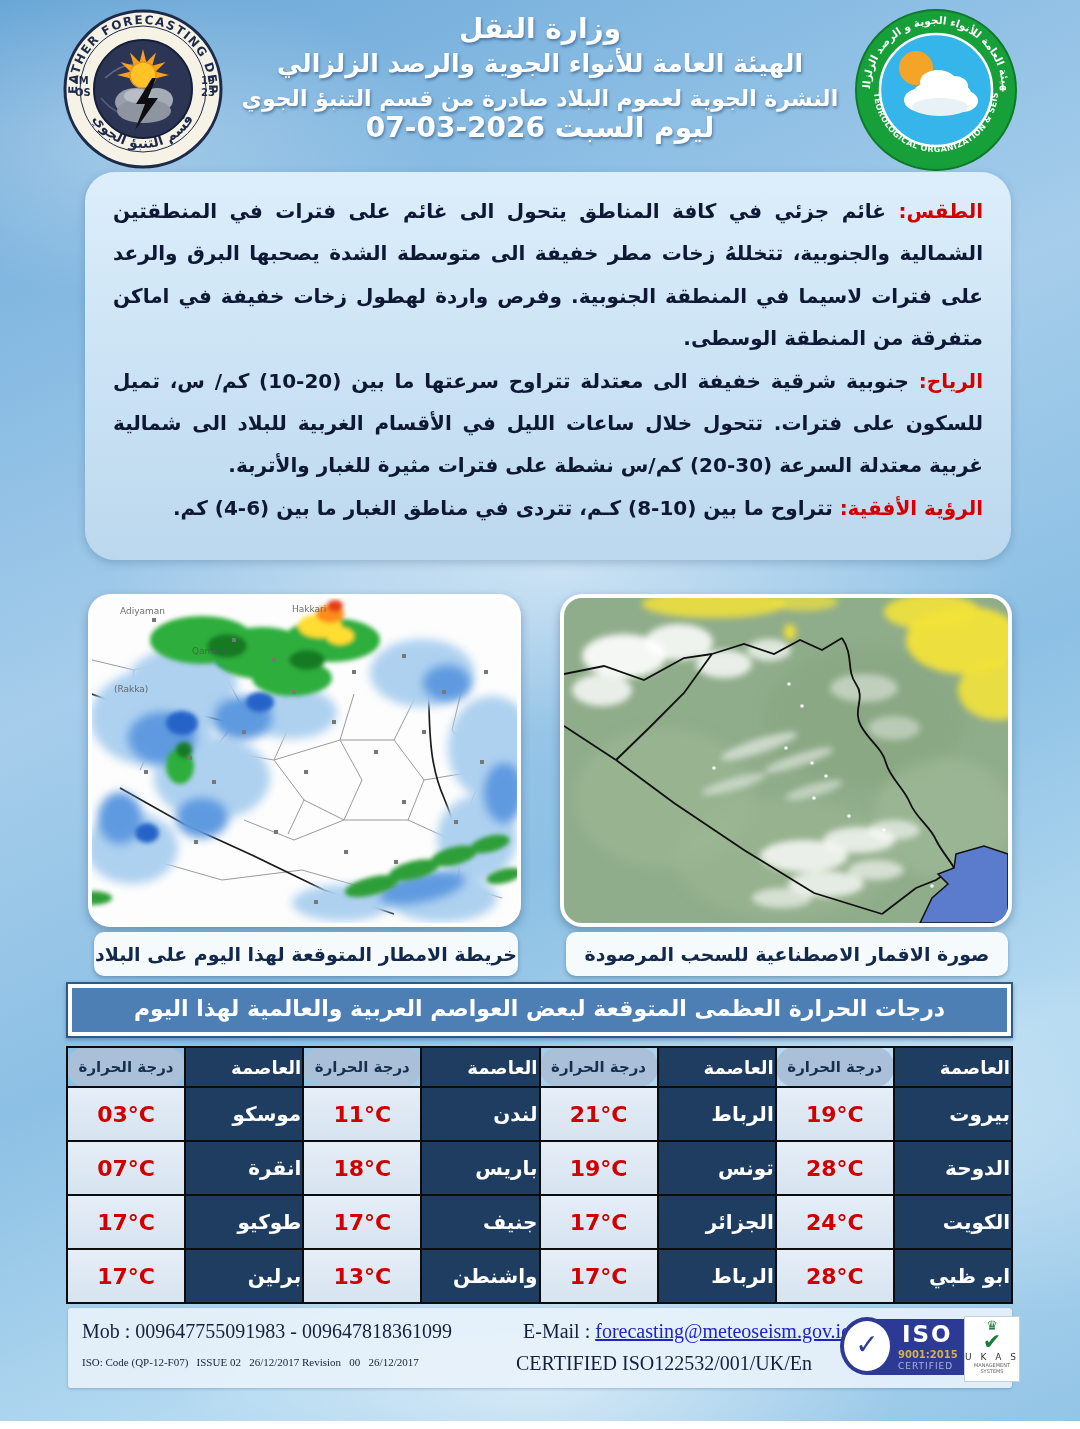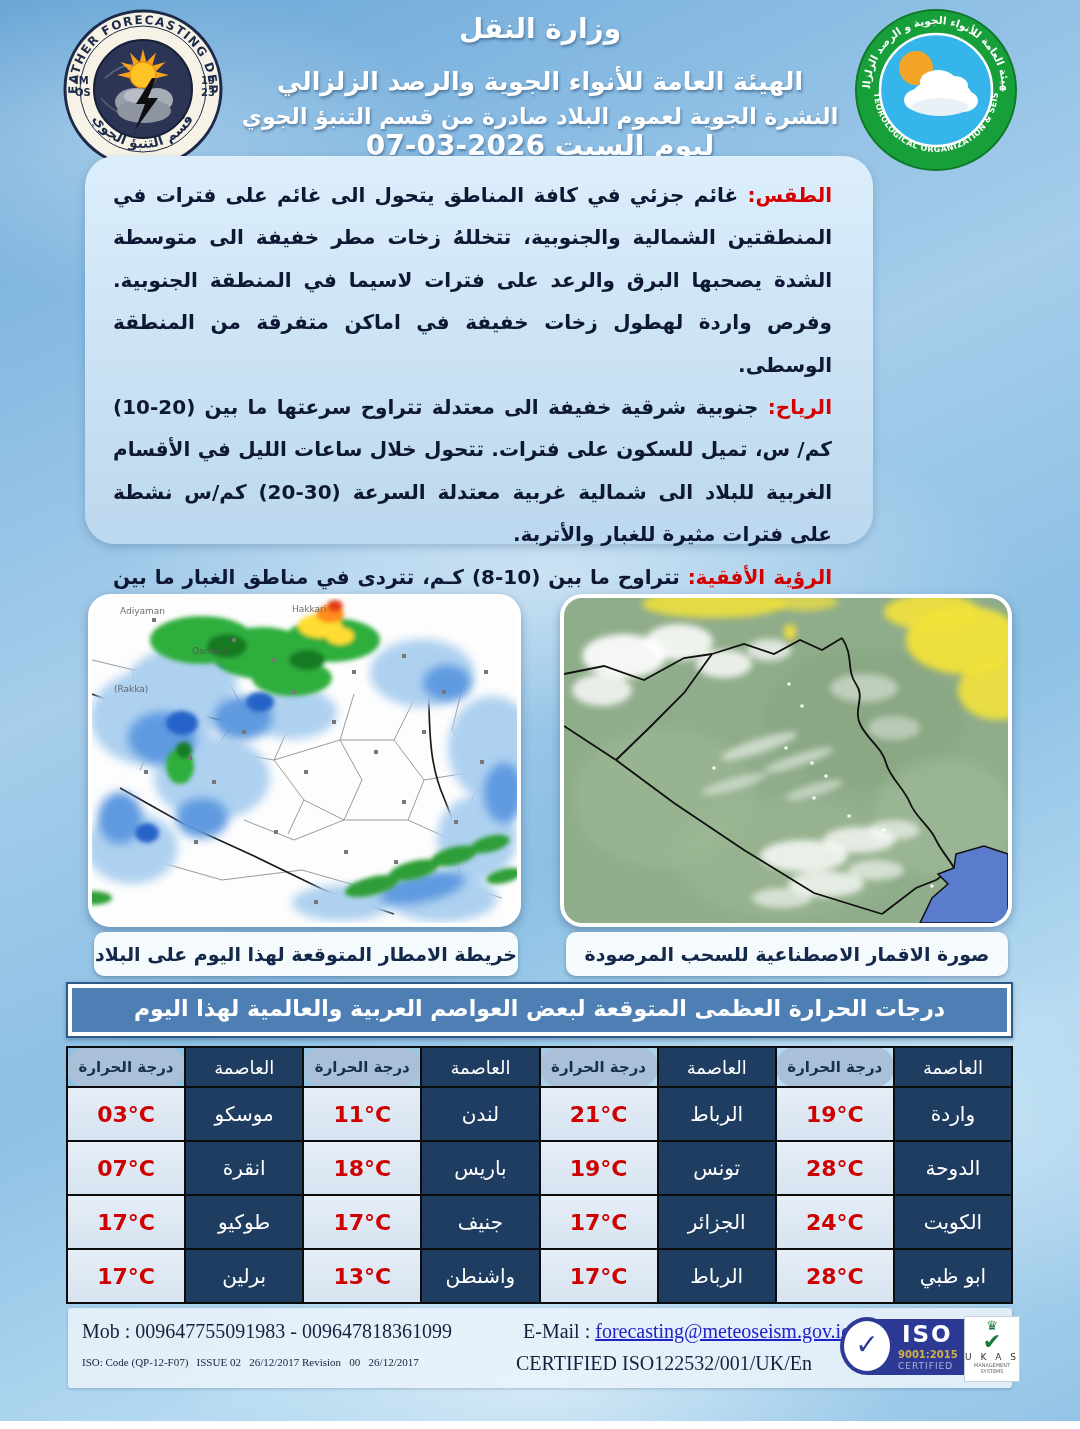--- a/index.html
+++ b/index.html
@@ -10,27 +10,27 @@
       radial-gradient(ellipse 520px 260px at 12% 10%, rgba(255,255,255,.30), transparent 60%),
       radial-gradient(ellipse 700px 250px at 52% 40%, rgba(255,255,255,.45), transparent 65%),
       radial-gradient(ellipse 600px 220px at 50% 97%, rgba(255,255,255,.50), transparent 60%),
       radial-gradient(ellipse 800px 300px at 85% 80%, rgba(255,255,255,.28), transparent 60%),
       linear-gradient(155deg,#69a6d6 0%,#86bae2 18%,#a6cdeb 38%,#8cc0e4 58%,#b5daf1 78%,#93c4e6 100%);
   }
   .abs{position:absolute;}
   
   .header-text{left:235px;top:12px;width:610px;text-align:center;color:#fff;font-weight:bold;
     text-shadow:1px 2px 3px rgba(10,40,80,.45);}
-  .h-line1{font-size:28px;margin-bottom:22px;}
+  .h-line1{font-size:28px;margin-bottom:4px;}
   .h-line2{font-size:25px;margin-bottom:8px;}
   .h-line3{font-size:22px;}
   .h-line4{font-size:28px;direction:rtl;}
   
-  .bulletin{left:85px;top:156px;width:788px;height:388px;box-sizing:border-box;
-    border-radius:30px;padding:18px 41px 10px 28px;
+  .bulletin{left:85px;top:172px;width:926px;height:388px;box-sizing:border-box;
+    border-radius:30px;padding:18px 28px 10px 28px;
     background:linear-gradient(180deg,#ddeefb 0%,#cde4f5 45%,#bcd8ee 100%);
     box-shadow:0 3px 8px rgba(30,70,110,.25);
     direction:rtl;text-align:justify;color:#0e1733;font-weight:bold;font-size:20px;line-height:2.12;}
   .bulletin p{margin:0;}
   .red-label{color:#d40000;}
   
   .map-box{border-radius:22px;overflow:hidden;border:4px solid rgba(255,255,255,.85);
     box-shadow:0 4px 10px rgba(20,50,90,.35);box-sizing:border-box;background:#fff;}
   .map-rain{left:88px;top:594px;width:433px;height:333px;}
   .map-sat{left:560px;top:594px;width:452px;height:333px;}
@@ -42,21 +42,21 @@
   
   .banner{left:66px;top:982px;width:947px;height:56px;box-sizing:border-box;
     background:#4d7fb5;border:2px solid #2e5a87;box-shadow:inset 0 0 0 4px #fff,0 2px 4px rgba(20,50,90,.35);
     color:#fff;font-weight:bold;font-size:22px;text-align:center;line-height:50px;direction:rtl;}
   
   .temp-table{left:66px;top:1046px;width:947px;}
   table{border-collapse:collapse;width:100%;table-layout:fixed;direction:rtl;}
   th,td{border:2px solid #0c0c0c;text-align:center;vertical-align:middle;overflow:hidden;}
   th{height:36px;}
   td{height:50px;}
-  .th-cap,.cap-cell{background:#1f3d60;color:#ffffff;font-weight:normal;}
+  .th-cap,.cap-cell{background:#1f3d60;color:#ffffff;font-weight:bold;text-align:right;}
   .th-cap{font-size:18px;}
   .cap-cell{font-size:20px;}
   .th-temp{background:#a9c0d8;color:#16304e;font-weight:bold;font-size:15px;border-radius:19px;}
   .temp-cell{background:linear-gradient(180deg,#e6eef7,#d6e3f0);color:#cf0000;font-weight:bold;
     font-size:22px;direction:ltr;font-family:"DejaVu Sans",sans-serif;}
   
   .footer{left:68px;top:1308px;width:944px;height:80px;background:rgba(233,242,250,.88);
     border-radius:3px;box-shadow:0 1px 3px rgba(20,50,90,.25);color:#14203c;
     font-family:"Liberation Serif",serif;}
   .footer .mob{position:absolute;left:14px;top:12px;font-size:20px;}
@@ -376,21 +376,21 @@
         <th class="th-cap">العاصمة</th>
         <th class="th-temp">درجة الحرارة</th>
         <th class="th-cap">العاصمة</th>
         <th class="th-temp">درجة الحرارة</th>
         <th class="th-cap">العاصمة</th>
         <th class="th-temp">درجة الحرارة</th>
         <th class="th-cap">العاصمة</th>
         <th class="th-temp">درجة الحرارة</th>
       </tr>
       <tr>
-        <td class="cap-cell">واردة</td>
+        <td class="cap-cell">بيروت</td>
         <td class="temp-cell">19°C</td>
         <td class="cap-cell">الرباط</td>
         <td class="temp-cell">21°C</td>
         <td class="cap-cell">لندن</td>
         <td class="temp-cell">11°C</td>
         <td class="cap-cell">موسكو</td>
         <td class="temp-cell">03°C</td>
       </tr>
       <tr>
         <td class="cap-cell">الدوحة</td>

